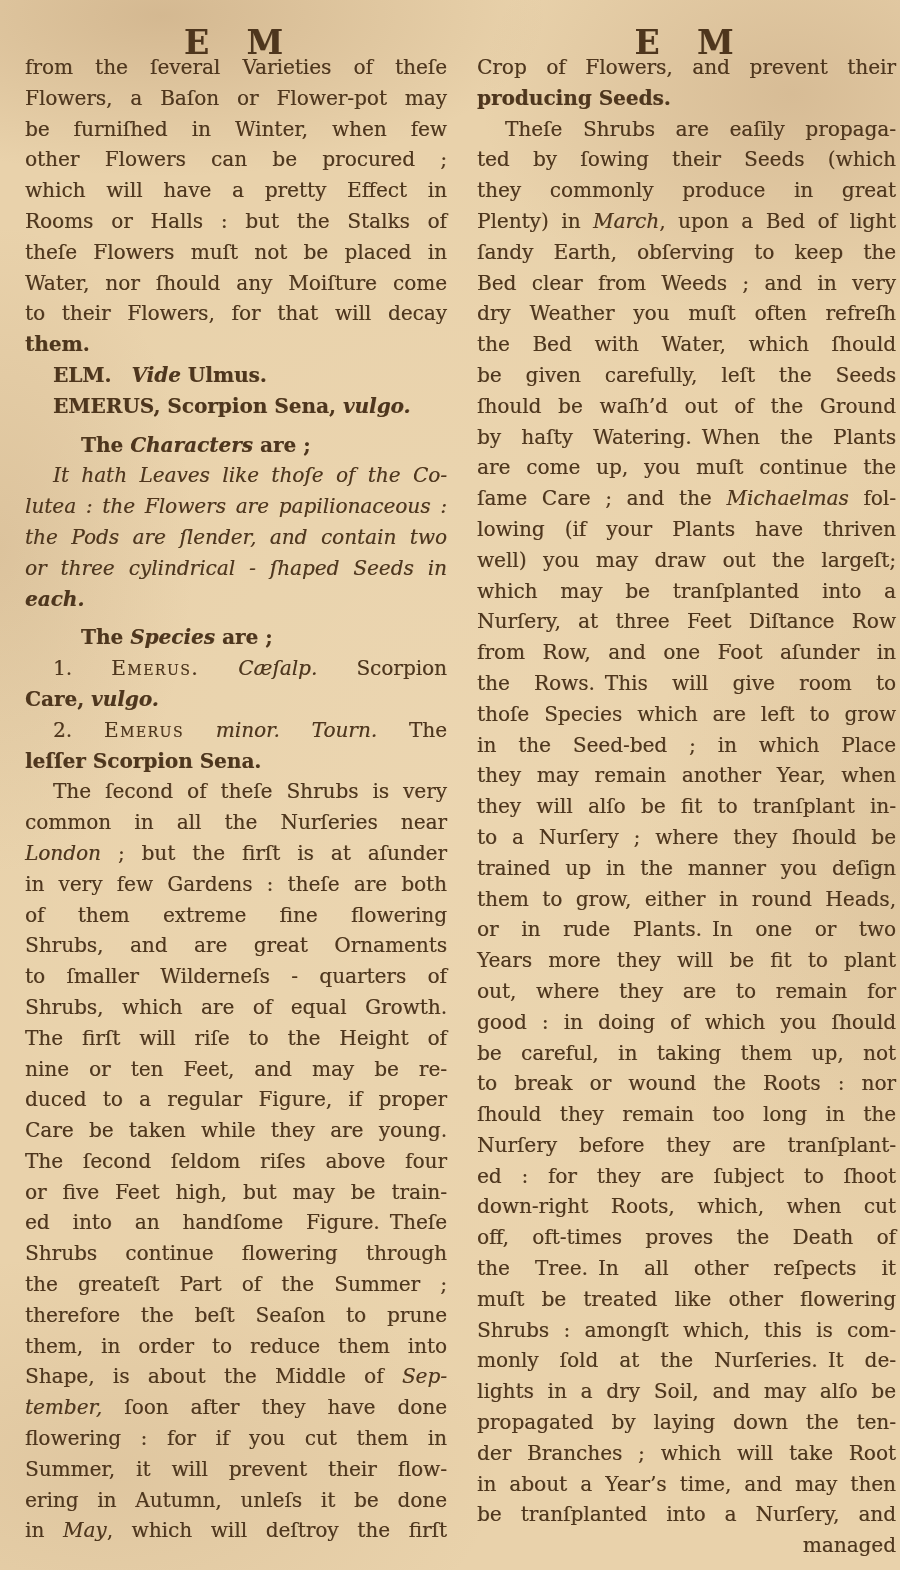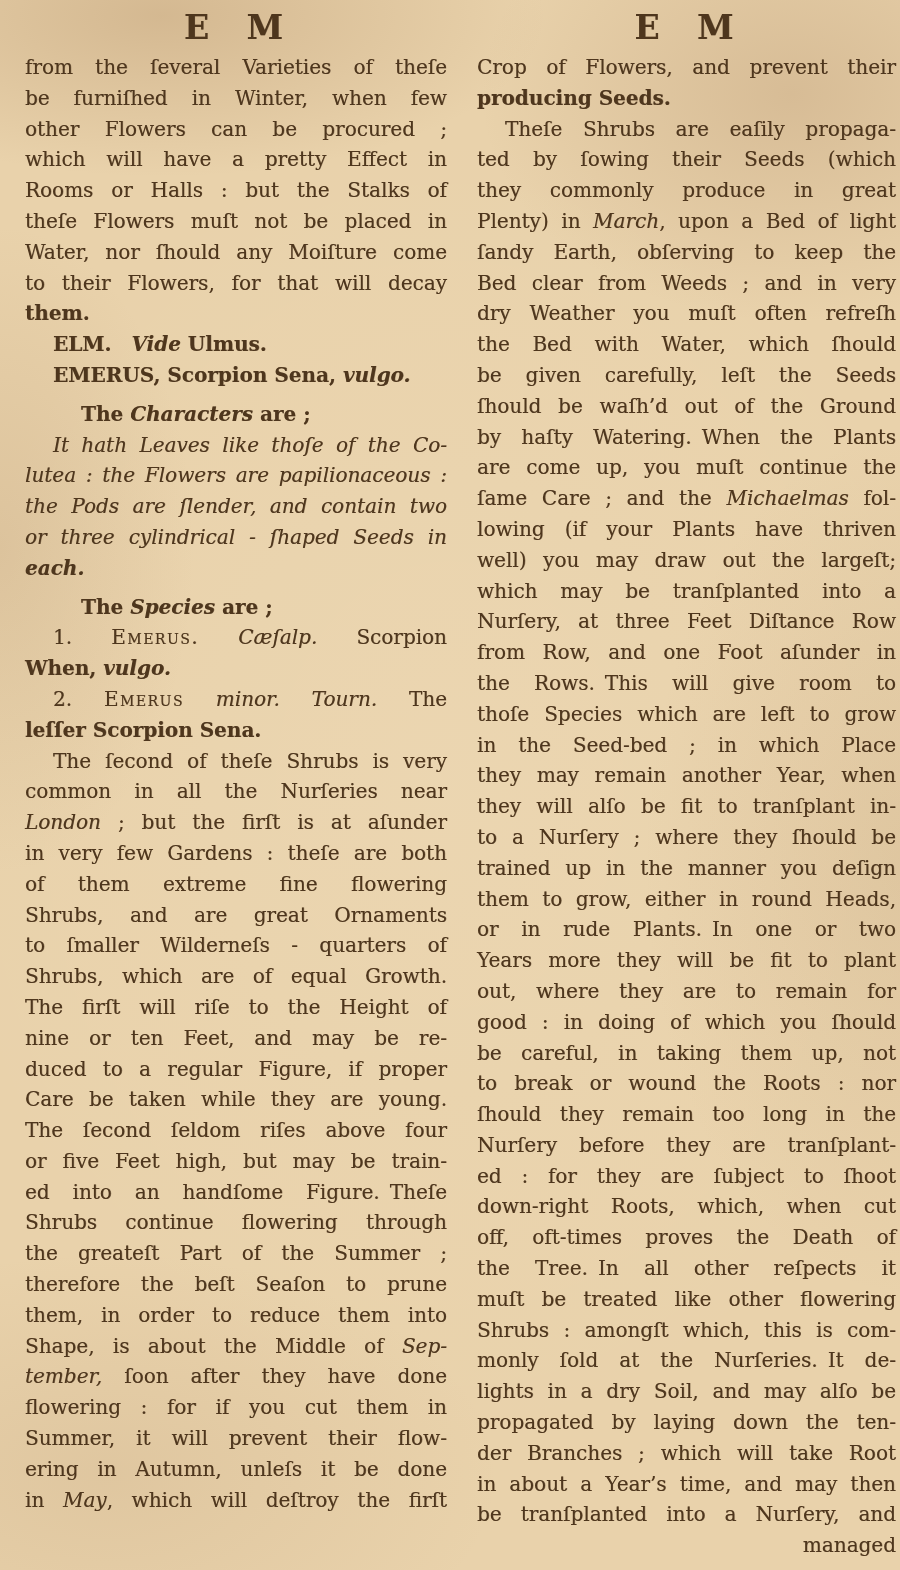--- a/index.html
+++ b/index.html
@@ -18,21 +18,21 @@
       radial-gradient(ellipse 380px 620px at 101% 55%, rgba(168,132,94,0.16), transparent 70%),
       radial-gradient(ellipse 560px 320px at 12% 94%, rgba(164,128,90,0.14), transparent 70%),
       radial-gradient(ellipse 700px 900px at 50% 50%, rgba(255,245,225,0.10), transparent 75%),
       var(--paper, #e9d2ab);
     text-shadow: 0.4px 0.4px 0.5px rgba(62,40,20,0.45);
   }
   .col { position: absolute; top: 0; }
   .col-left  { left: 25px;  width: 422px; }
   .col-right { left: 477px; width: 419px; }
   .running-head {
-    height: 50px; padding-top: 8px; box-sizing: border-box;
+    height: 50px; padding-top: 23px; box-sizing: border-box;
     text-align: center; font-size: 33px; font-weight: bold;
     letter-spacing: 5px; word-spacing: 16px; line-height: 40px;
   }
   .lines { margin-top: 2px; }
   .line {
     font-size: 20px; line-height: 30.8px; height: 30.8px;
     text-align: justify; text-align-last: justify; white-space: nowrap;
   }
   .line.al { text-align: left; text-align-last: left; font-weight: bold; }
   .line.ar { text-align: right; text-align-last: right; }
@@ -42,39 +42,40 @@
   .sc { font-variant: small-caps; letter-spacing: 1.5px; }
 </style>
 </head>
 <body>
 
 <div class="page">
   <div class="col col-left">
     <div class="running-head">E M</div>
     <div class="lines">
         <div class="line"><span>from the ſeveral Varieties of theſe</span></div>
+        <div class="line"><span>Flowers, a Baſon or Flower-pot may</span></div>
         <div class="line"><span>be furniſhed in Winter, when few</span></div>
         <div class="line"><span>other Flowers can be procured ;</span></div>
         <div class="line"><span>which will have a pretty Effect in</span></div>
         <div class="line"><span>Rooms or Halls : but the Stalks of</span></div>
         <div class="line"><span>theſe Flowers muſt not be placed in</span></div>
         <div class="line"><span>Water, nor ſhould any Moiſture come</span></div>
         <div class="line"><span>to their Flowers, for that will decay</span></div>
         <div class="line al"><span>them.</span></div>
         <div class="line al in1"><span>ELM. </span><span class="i">Vide</span><span> Ulmus.</span></div>
         <div class="line al in1"><span>EMERUS, Scorpion Sena, </span><span class="i">vulgo.</span></div>
         <div class="line al in2"><span>The </span><span class="i">Characters</span><span> are ;</span></div>
         <div class="line in1"><span class="i">It hath Leaves like thoſe of the Co-</span></div>
         <div class="line"><span class="i">lutea : the Flowers are papilionaceous :</span></div>
         <div class="line"><span class="i">the Pods are ſlender, and contain two</span></div>
         <div class="line"><span class="i">or three cylindrical - ſhaped Seeds in</span></div>
         <div class="line al"><span class="i">each.</span></div>
         <div class="line al in2"><span>The </span><span class="i">Species</span><span> are ;</span></div>
         <div class="line in1"><span>1. </span><span class="sc">Emerus.</span><span> </span><span class="i">Cæſalp.</span><span> Scorpion</span></div>
-        <div class="line al"><span>When, </span><span class="i">vulgo.</span></div>
+        <div class="line al"><span>Care, </span><span class="i">vulgo.</span></div>
         <div class="line in1"><span>2. </span><span class="sc">Emerus</span><span> </span><span class="i">minor. Tourn.</span><span> The</span></div>
         <div class="line al"><span>leſſer Scorpion Sena.</span></div>
         <div class="line in1"><span>The ſecond of theſe Shrubs is very</span></div>
         <div class="line"><span>common in all the Nurſeries near</span></div>
         <div class="line"><span class="i">London</span><span> ; but the firſt is at aſunder</span></div>
         <div class="line"><span>in very few Gardens : theſe are both</span></div>
         <div class="line"><span>of them extreme fine flowering</span></div>
         <div class="line"><span>Shrubs, and are great Ornaments</span></div>
         <div class="line"><span>to ſmaller Wilderneſs - quarters of</span></div>
         <div class="line"><span>Shrubs, which are of equal Growth.</span></div>

